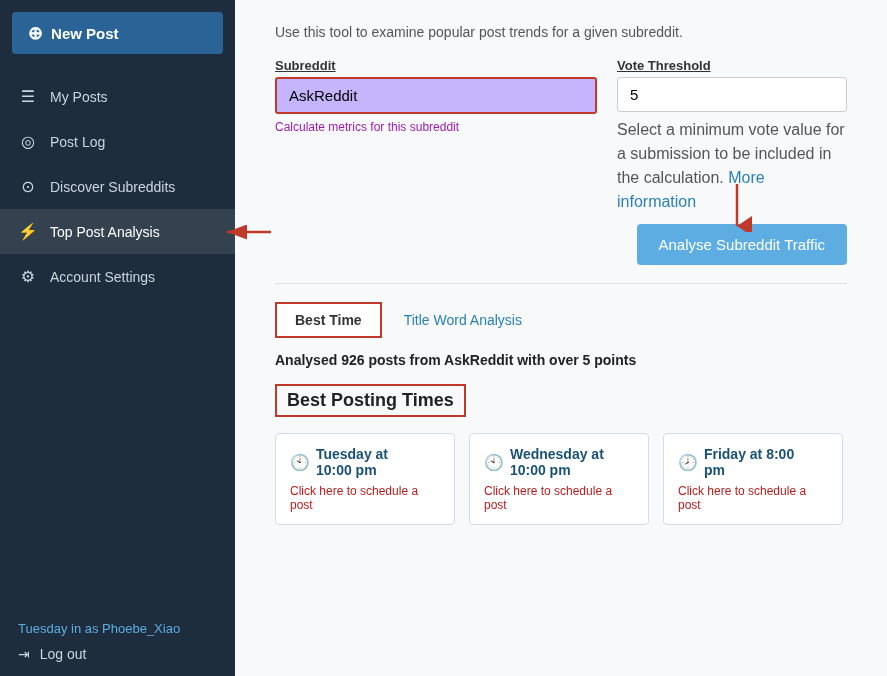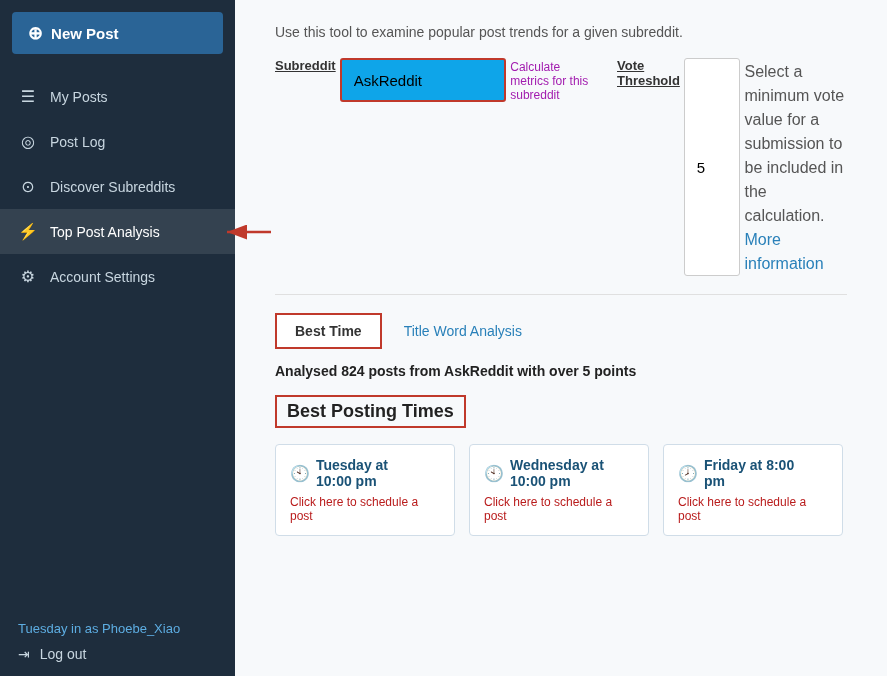--- a/index.html
+++ b/index.html
@@ -74,42 +74,42 @@
 
     .form-row {
       display: flex;
       gap: 20px;
       align-items: flex-start;
       margin-bottom: 8px;
     }
 
     .form-group {
       display: flex;
-      flex-direction: row;
+      flex-direction: column;
       gap: 4px;
     }
 
     .form-group label {
       font-size: 13px;
       font-weight: 700;
       color: #333;
       text-decoration: underline;
     }
 
     .form-group.subreddit-group {
       flex: 1;
     }
 
     .form-group.vote-group {
       width: 230px;
     }
 
     .subreddit-input {
       border: 2px solid #c0392b;
-      background: #0ea5e9;
+      background: #c4b5fd;
       padding: 8px 12px;
       font-size: 15px;
       border-radius: 3px;
       width: 100%;
       outline: none;
     }
 
     .vote-input {
       border: 1px solid #ccc;
       padding: 8px 12px;
@@ -310,30 +310,42 @@
     <div class="form-group vote-group">
       <label>Vote Threshold</label>
       <input class="vote-input" type="text" value="5" style="">
       <p class="vote-help">
         <span>Select a minimum vote value for a submission to be included in the calculation.</span>
         <a href="#">More information</a>
       </p>
     </div>
   </div>
 
+  <div class="analyse-btn-row" style="position:relative;">
+    <button class="analyse-btn">Analyse Subreddit Traffic</button>
+
+    <svg style="position:absolute;right:95px;top:-42px;pointer-events:none;" width="30" height="50" viewBox="0 0 30 50">
+      <defs>
+        <marker id="arrowhead2" markerWidth="8" markerHeight="6" refX="4" refY="6" orient="auto">
+          <polygon points="0 0, 8 0, 4 6" fill="#c0392b"></polygon>
+        </marker>
+      </defs>
+      <line x1="15" y1="2" x2="15" y2="44" stroke="#c0392b" stroke-width="2.5" marker-end="url(#arrowhead2)"></line>
+    </svg>
+  </div>
 
   <div class="divider"></div>
 
   
   <div class="tabs-row">
     <button class="tab active">Best Time</button>
     <button class="tab secondary">Title Word Analysis</button>
   </div>
 
-  <p class="results-summary">Analysed 824 posts from AskReddit with over 5 points</p>
+  <p class="results-summary">Analysed 926 posts from AskReddit with over 5 points</p>
 
   <div class="section-title">Best Posting Times</div>
 
   <div class="time-cards">
 
     <div class="time-card">
       <div class="time-card-header">
         <span class="clock-icon">🕙</span>
         <span>
           <span>Tuesday at</span><br>

